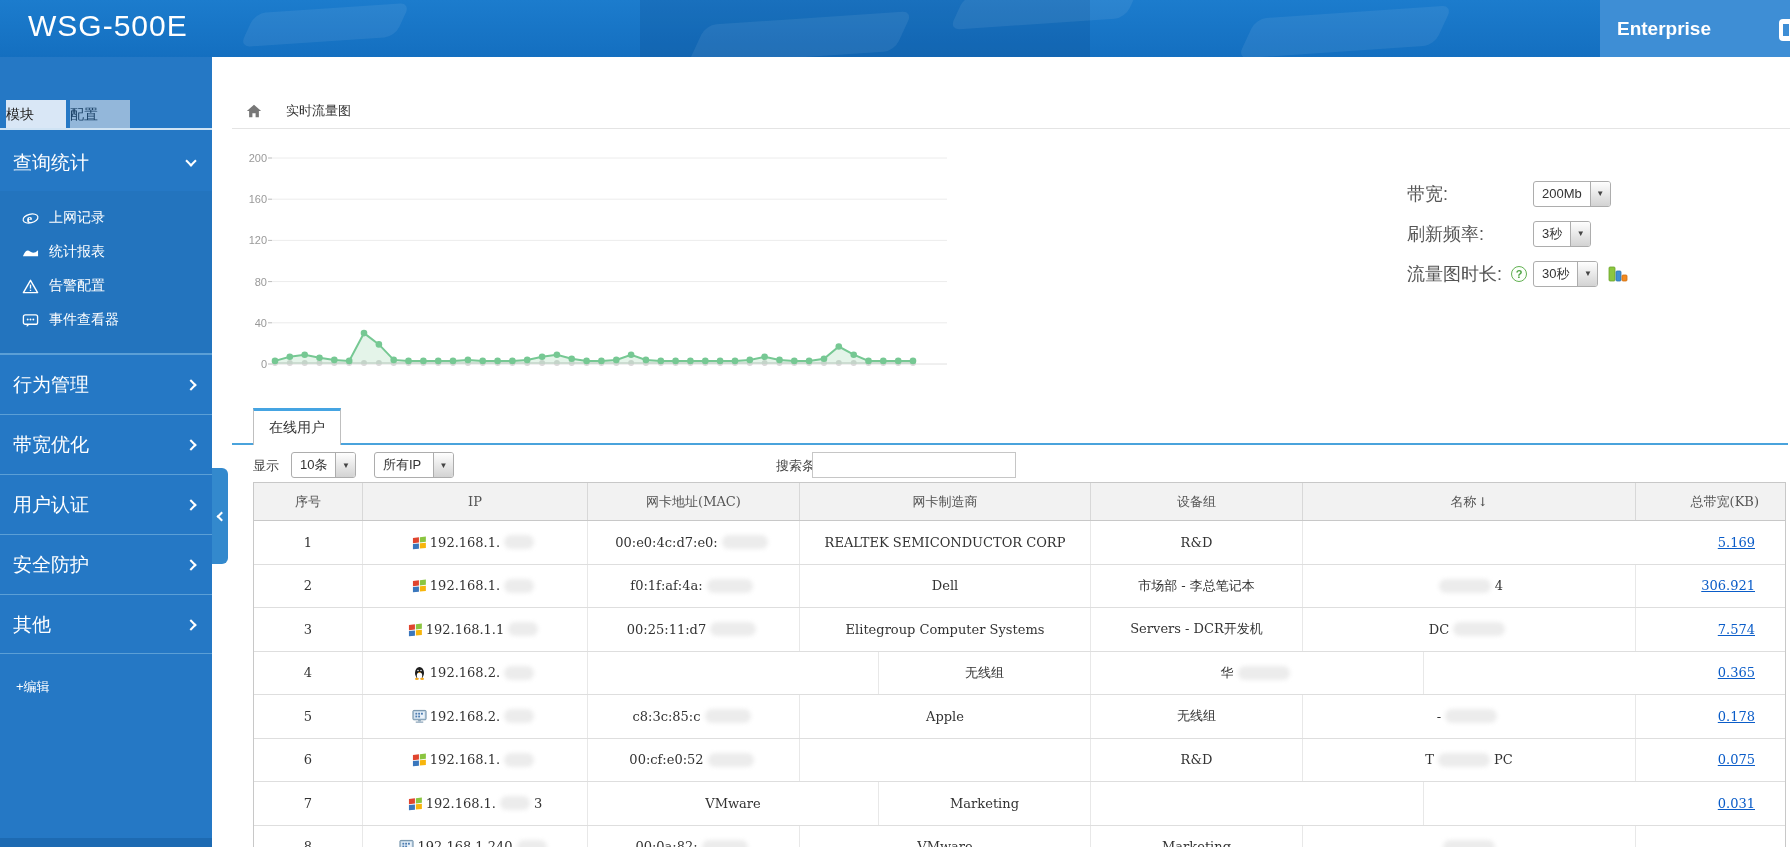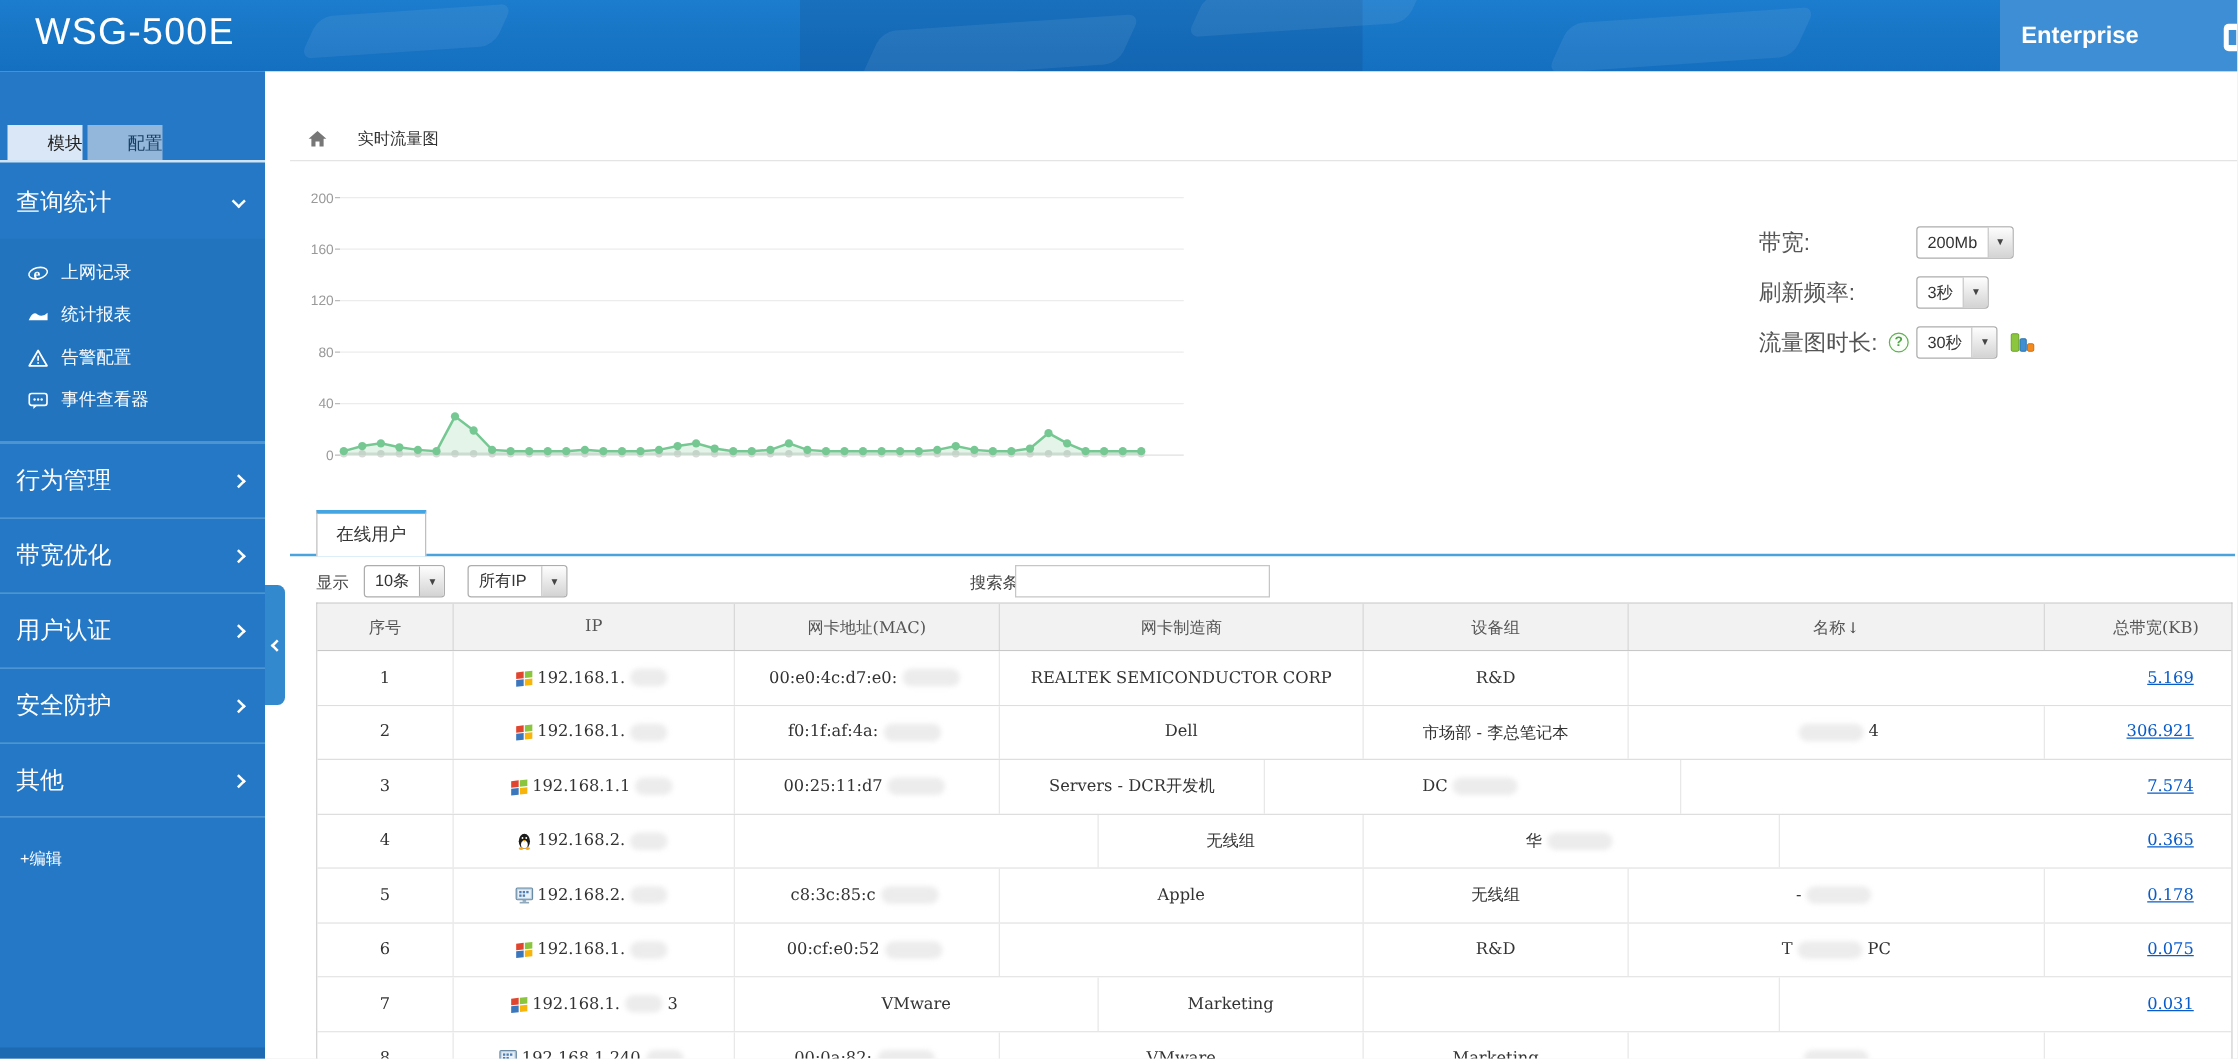--- a/index.html
+++ b/index.html
@@ -18,21 +18,21 @@
   .topbar-right { position:absolute; right:0; top:0; width:190px; height:57px; background:#3e8ed5; overflow:hidden; }
   .edition { position:absolute; left:17px; top:0; line-height:57px; color:#fff; font-size:19px; font-weight:bold; }
   .partial-icon { position:absolute; right:-13px; top:19px; width:24px; height:22px; background:#fff;
                   border-radius:4px; }
   .partial-icon::after { content:""; position:absolute; left:4px; top:5px; width:6px; height:12px; background:#3e8ed5; }
 
   
   .sidebar { position:absolute; left:0; top:57px; width:212px; height:790px; background:#2578c5; color:#fff; }
   .sidebar-bottom { position:absolute; left:0; bottom:0; width:100%; height:9px; background:#1d6ab2; }
   .sidebar-tabs { margin-top:41px; padding-left:6px; display:flex; gap:4px; border-bottom:2px solid #cfe3f4; height:32px; align-items:flex-end; }
-  .sidebar-tab { width:60px; height:28px; line-height:28px; text-align:right; font-size:14px; cursor:pointer; }
+  .sidebar-tab { width:60px; height:28px; line-height:28px; text-align:left; font-size:14px; cursor:pointer; }
   .sidebar-tab.active { background:#d9e7f6; color:#222; }
   .sidebar-tab.inactive { background:#93b7da; color:#173e63; }
   .section-header { position:relative; height:57px; line-height:57px; padding-left:13px; font-size:19px;
                     border-top:1px solid #5b9fd6; cursor:pointer; }
   .section-header:first-child { border-top:none; margin-top:4px; }
   .collapsed-sections .section-header { height:60px; line-height:60px; }
   .collapsed-sections .section-header:first-child { border-top:1px solid #5b9fd6; margin-top:0; }
   .collapsed-sections .section-header:last-child { border-bottom:1px solid #5b9fd6; }
   .chev { display:inline-block; width:8px; height:8px; border-right:2px solid #fff; border-bottom:2px solid #fff; }
   .chev-down { transform:rotate(45deg); position:absolute; right:17px; top:23px; }
@@ -443,20 +443,21 @@
                 </g>
               </svg>
             </span>
             <span>192.168.1.1</span>
             <span class="smudge" style="width:30px"></span>
           </div>
           <div class="td" style="width:212px">
             <span>00:25:11:d7</span>
             <span class="smudge" style="width:46px"></span>
           </div>
+          <div class="td" style="width:291px">Elitegroup Computer Systems</div>
           <div class="td" style="width:212px">Servers - DCR开发机</div>
           <div class="td" style="width:333px">DC<span class="smudge" style="width:52px"></span></div>
           <div class="td" style="flex:1">
             <a class="cell-link">7.574</a>
           </div>
         </div>
         <div class="trow">
           <div class="td" style="width:109px">4</div>
           <div class="td" style="width:225px">
             <span class="icon">

